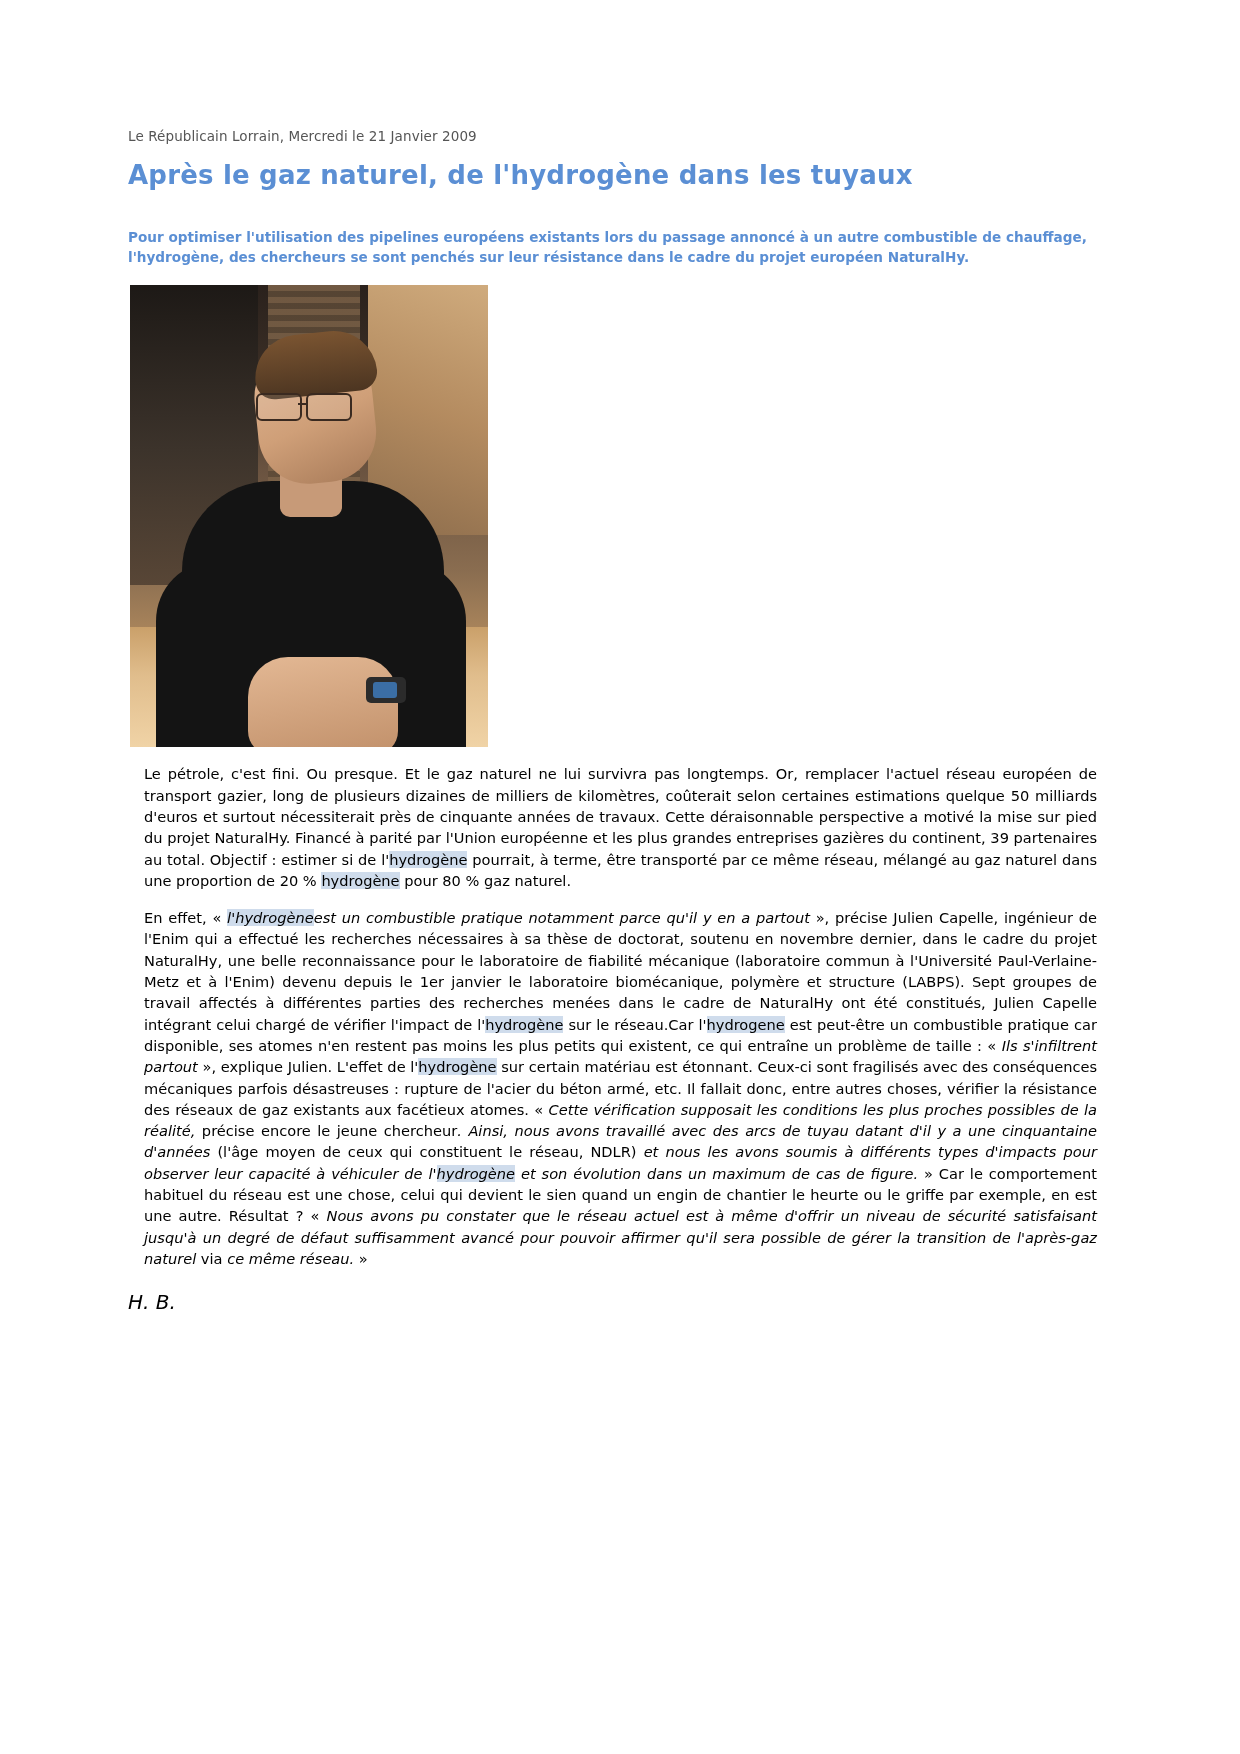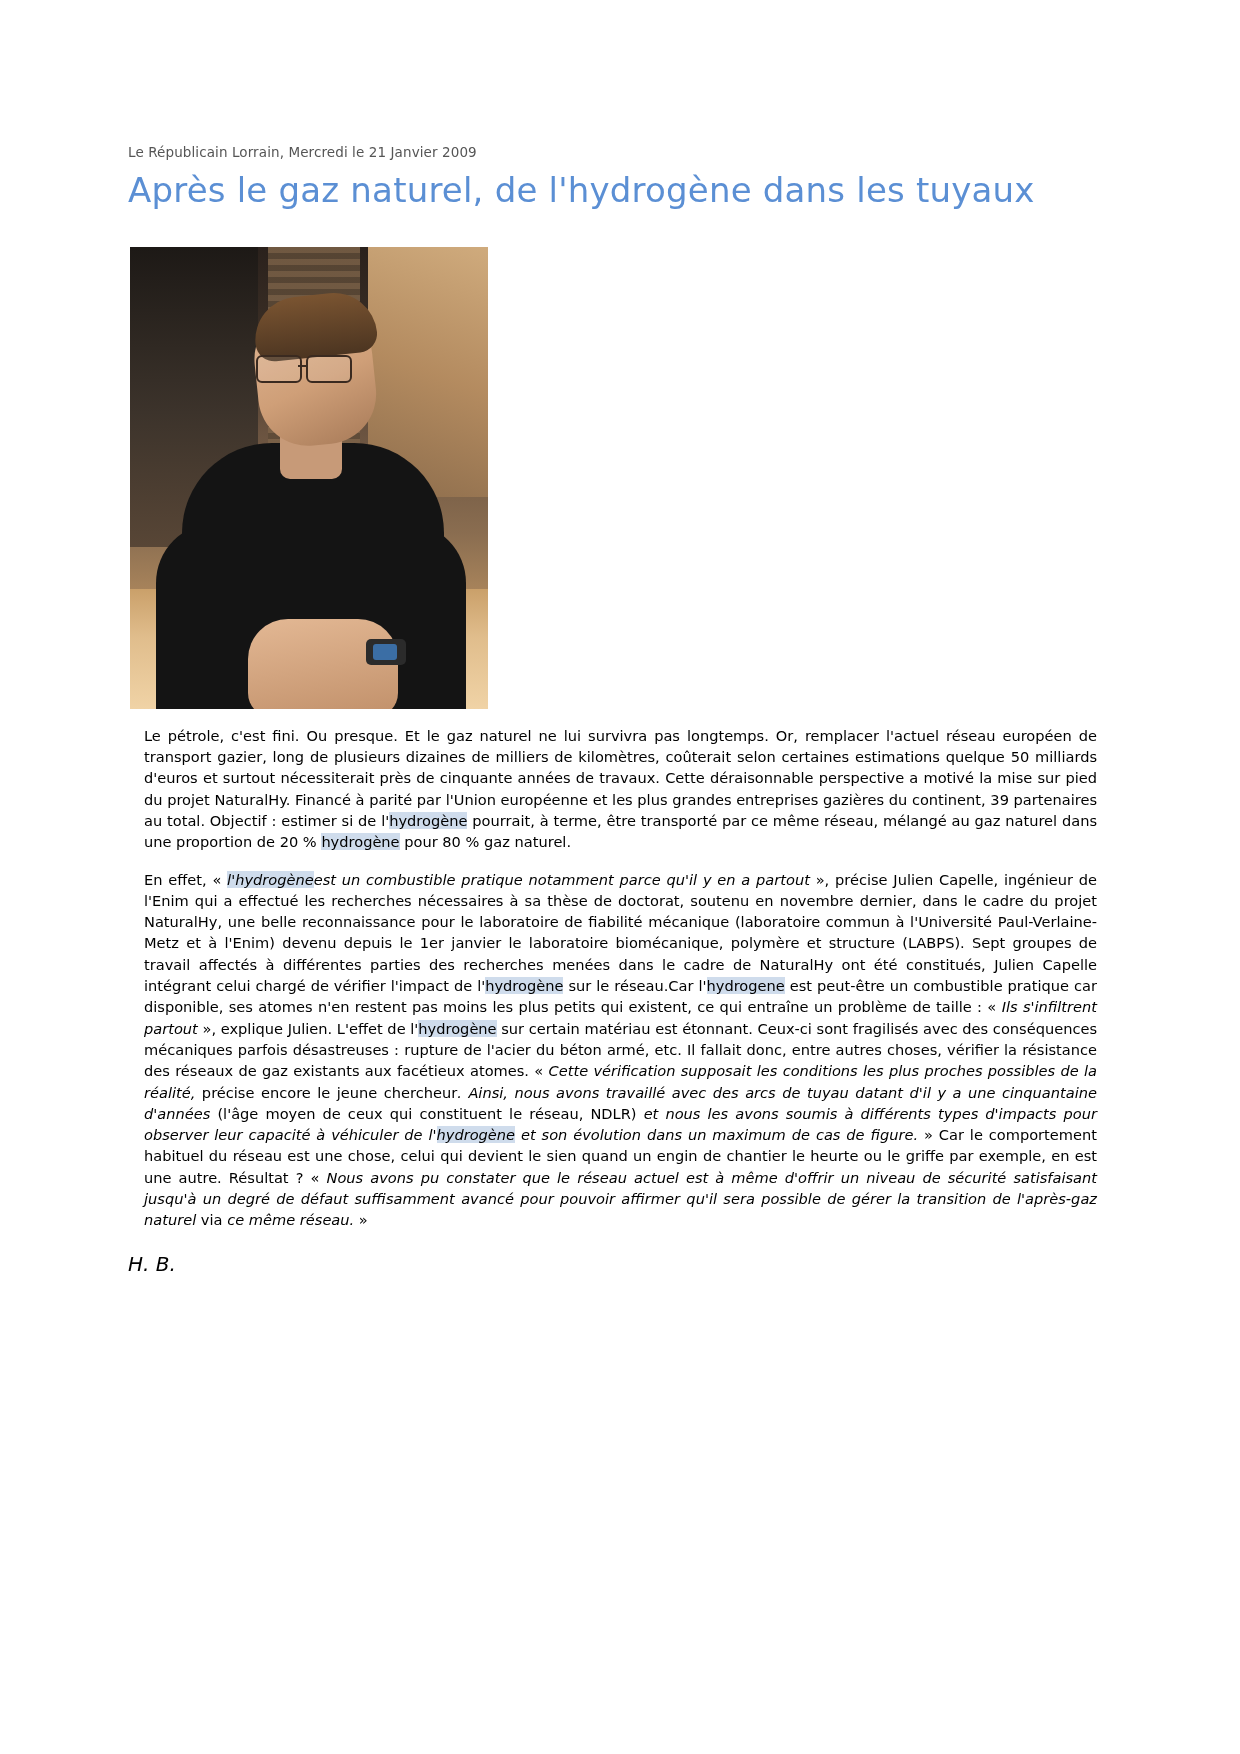--- a/index.html
+++ b/index.html
@@ -10,36 +10,36 @@
   body {
     width: 1240px;
     height: 1754px;
     font-family: "DejaVu Sans", sans-serif;
     color: #000000;
     position: relative;
   }
   .page {
     position: absolute;
     left: 128px;
-    top: 144px;
+    top: 128px;
     width: 985px;
   }
   .source-line {
     font-size: 13.5px;
     color: #555555;
     font-family: "DejaVu Sans", sans-serif;
     letter-spacing: 0.1px;
     margin-bottom: 4px;
   }
   .headline {
-    font-size: 34px;
-    font-weight: normal;
+    font-size: 26px;
+    font-weight: bold;
     color: #5b8fd4;
     letter-spacing: 0.2px;
-    margin: 10px 0 36px 0;
+    margin: 16px 0 36px 0;
     line-height: 1.2;
   }
   .standfirst {
     font-size: 13.6px;
     font-weight: bold;
     color: #5b8fd4;
     line-height: 1.48;
     margin-bottom: 18px;
     max-width: 960px;
   }
@@ -137,20 +137,21 @@
 </style>
 </head>
 <body>
 
 <div class="page">
 
   <div class="source-line">Le Républicain Lorrain, Mercredi le 21 Janvier 2009</div>
 
   <h1 class="headline">Après le gaz naturel, de l'hydrogène dans les tuyaux</h1>
 
+  <div class="standfirst">Pour optimiser l'utilisation des pipelines européens existants lors du passage annoncé à un autre combustible de chauffage, l'hydrogène, des chercheurs se sont penchés sur leur résistance dans le cadre du projet européen NaturalHy.</div>
 
   <div class="photo-wrap">
     <div class="photo">
       <div class="ph-bg"></div>
       <div class="ph-window"></div>
       <div class="ph-blind"></div>
       <div class="ph-light"></div>
       <div class="ph-table"></div>
       <div class="ph-shoulderL"></div>
       <div class="ph-shoulderR"></div>

